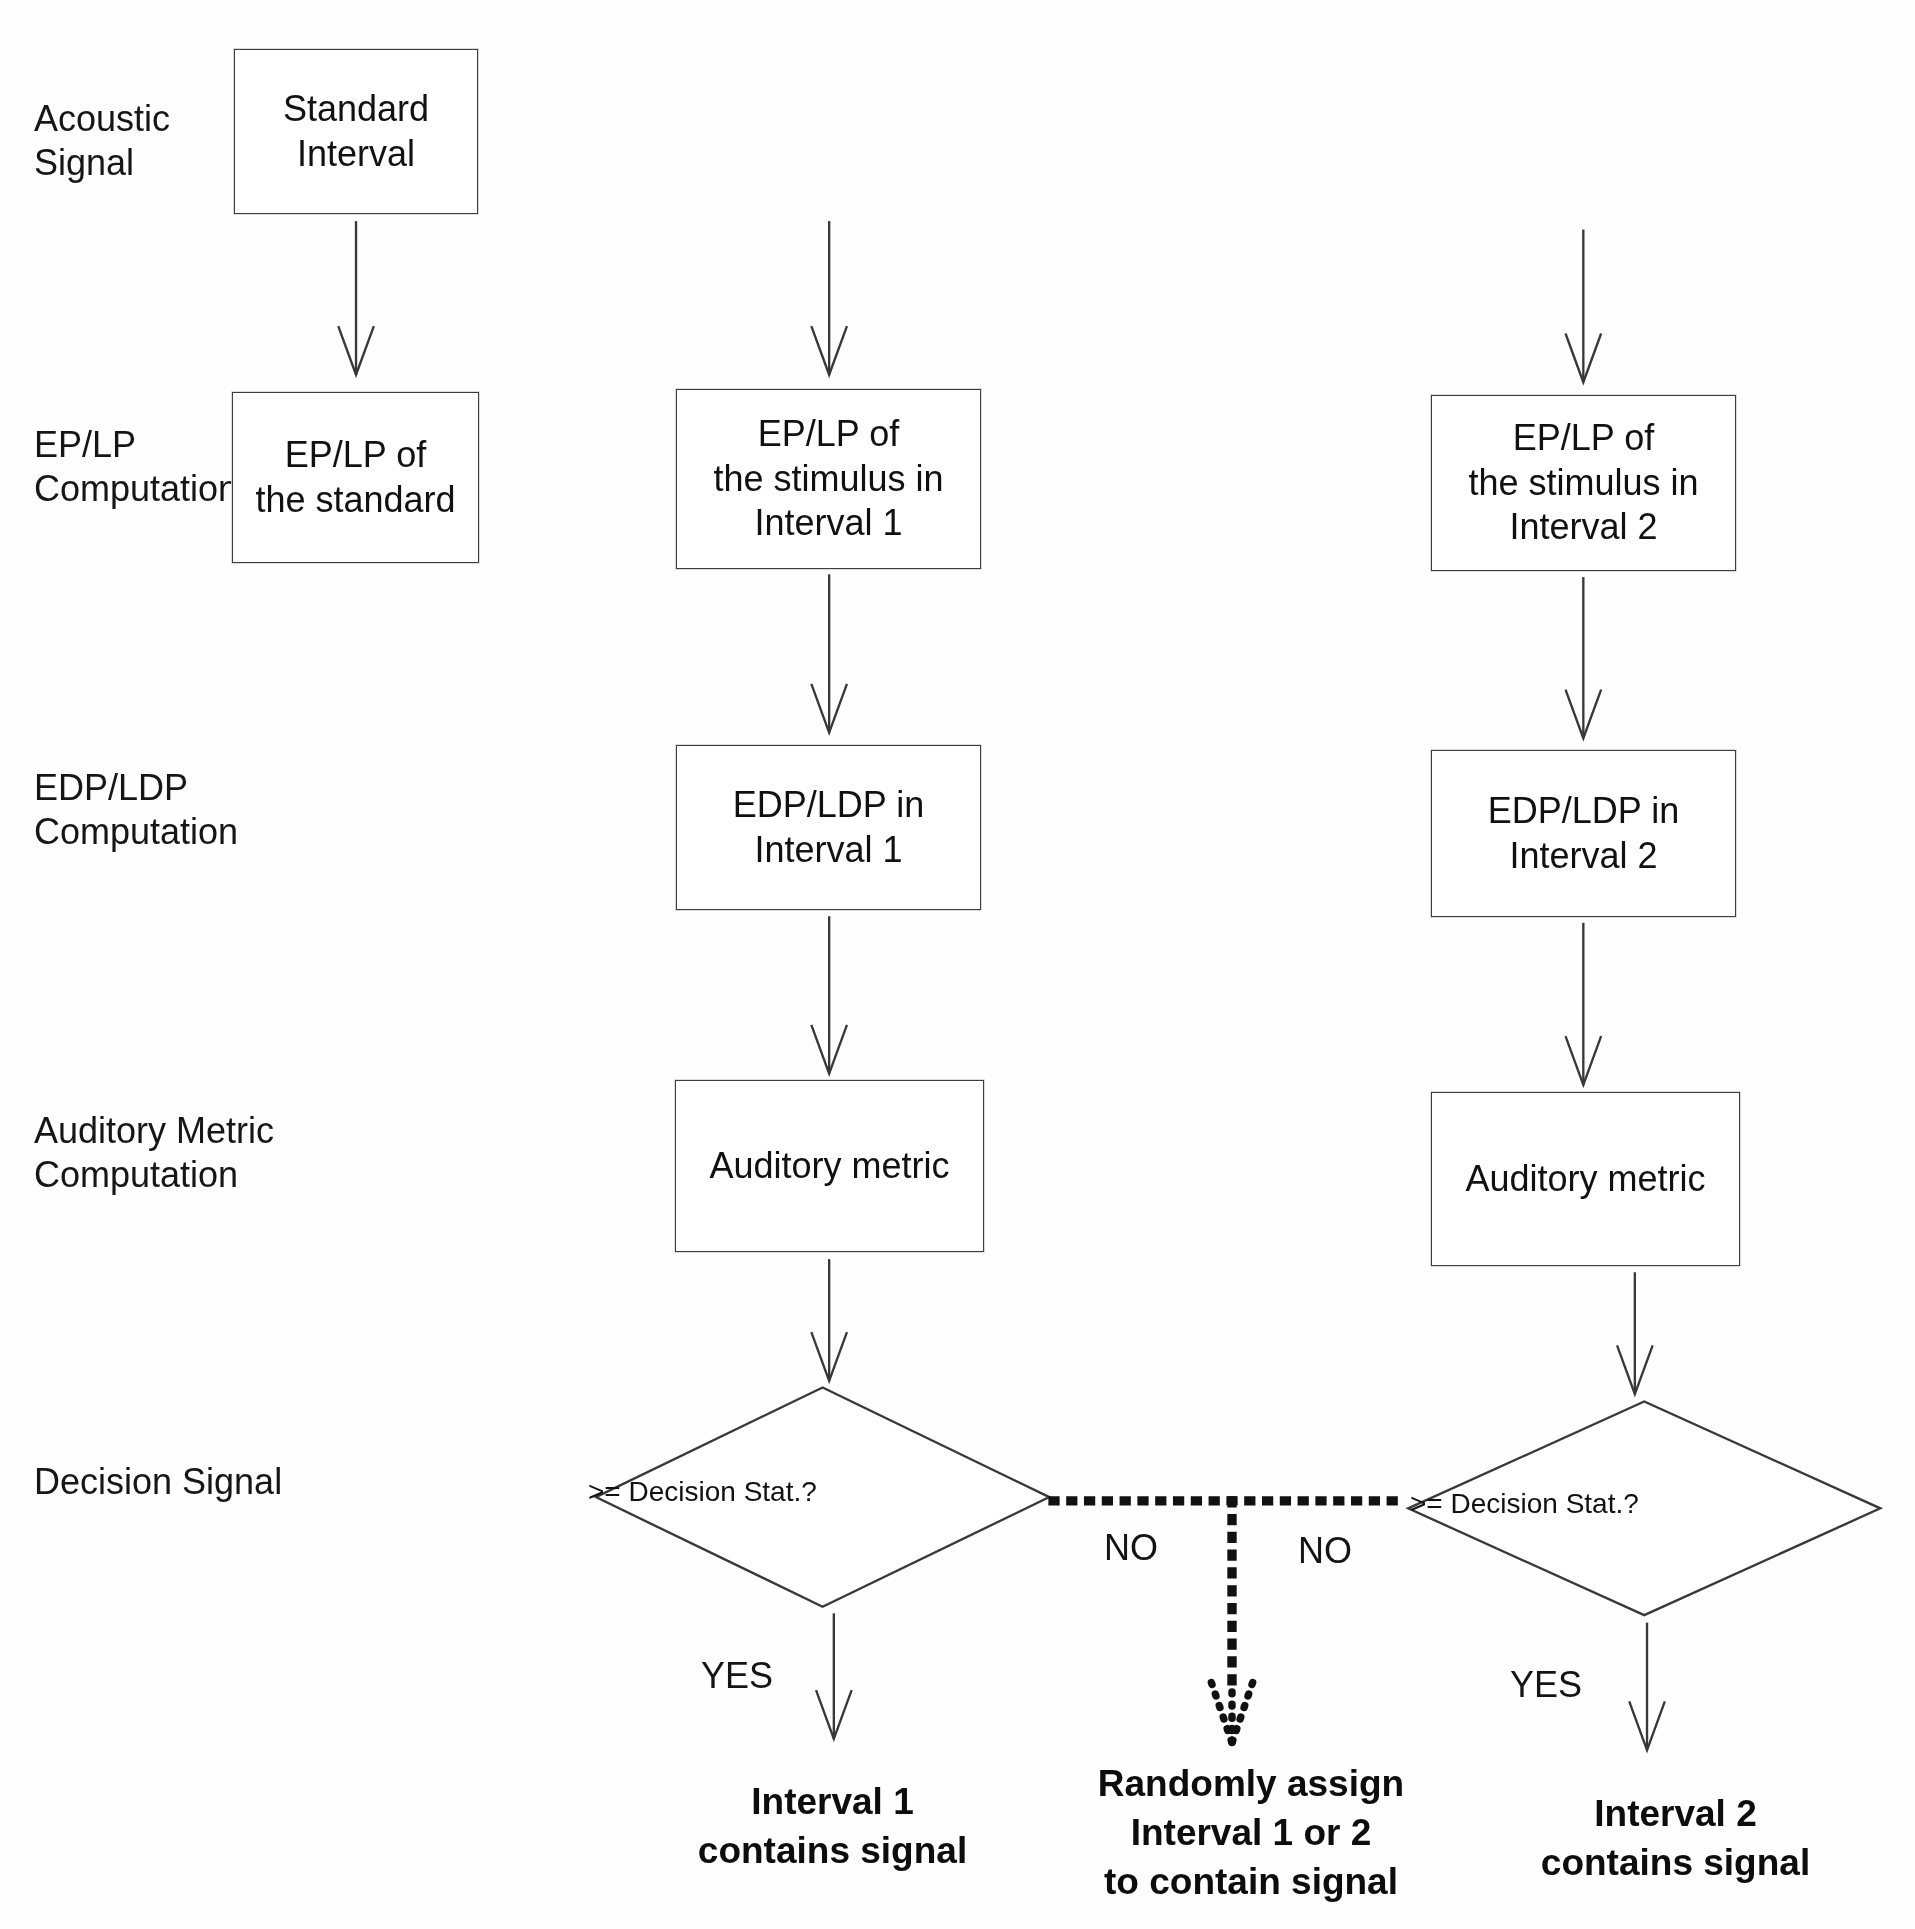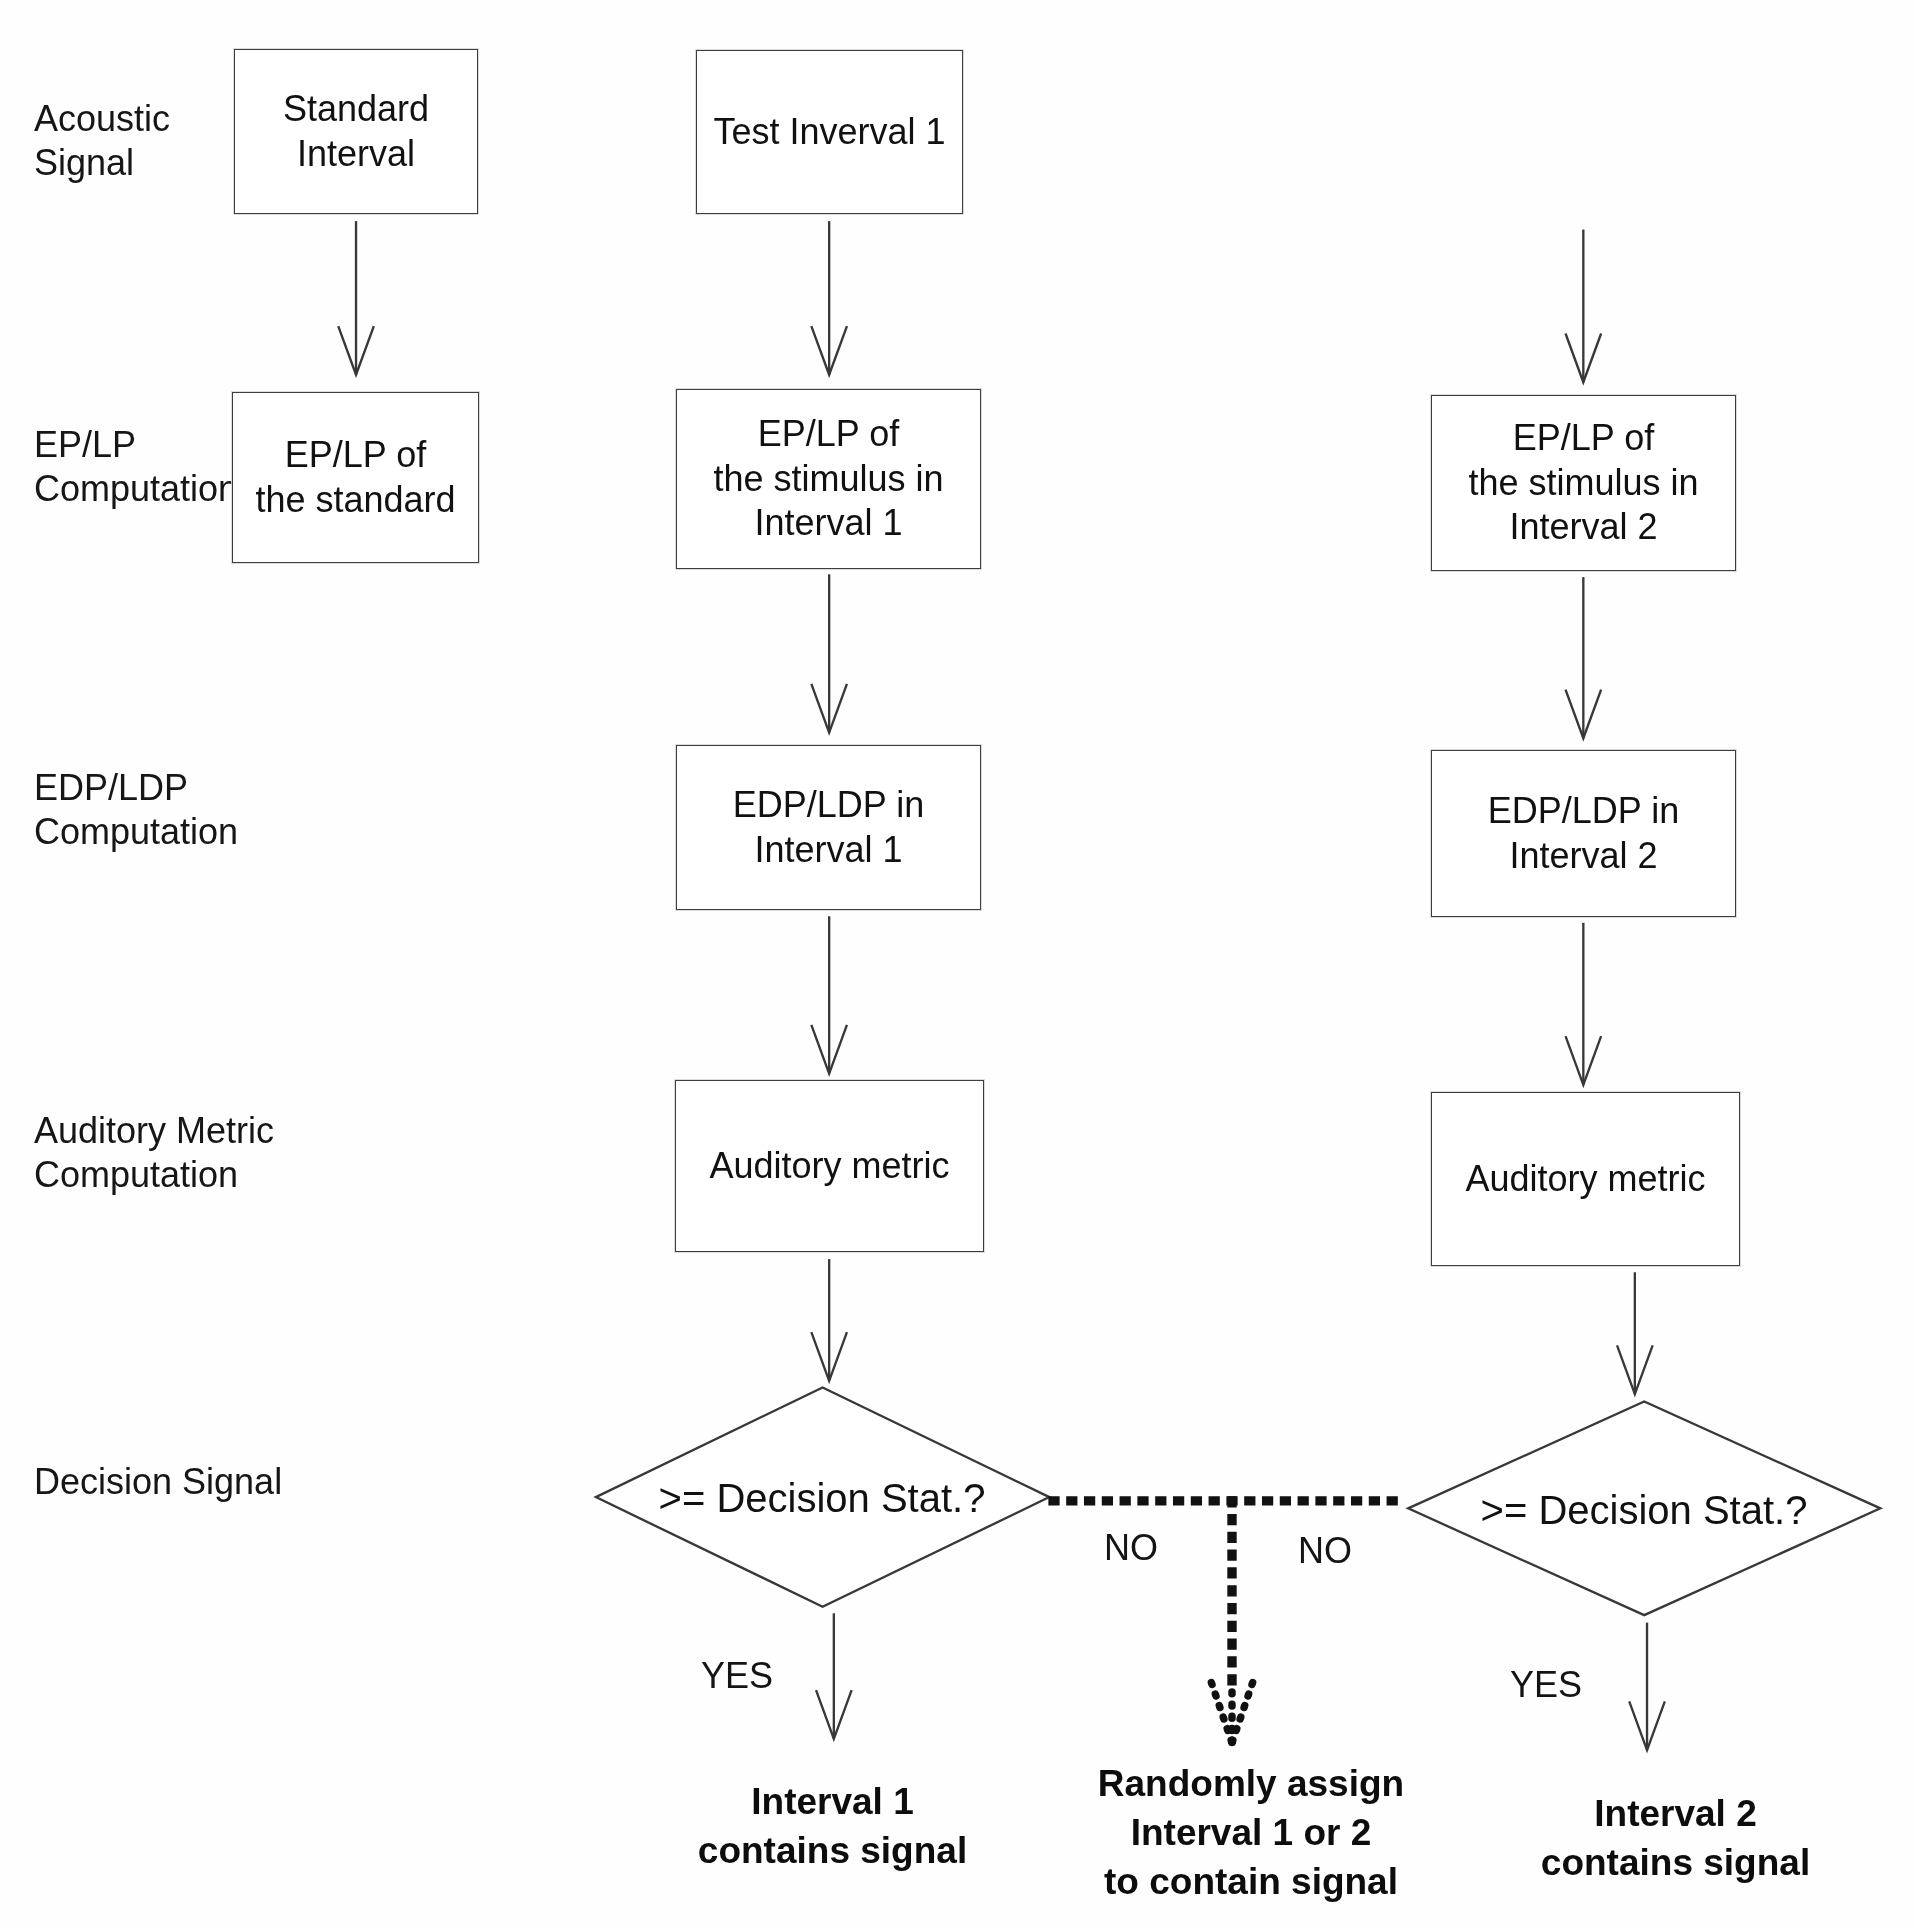--- a/index.html
+++ b/index.html
@@ -31,22 +31,21 @@
     justify-content: center;
     text-align: center;
     font-size: 36px;
     line-height: 1.24;
     white-space: pre-line;
     box-sizing: border-box;
   }
   .diamond-label {
     position: absolute;
     width: 468px;
-    text-align: center;
-    font-size: 40px;
+    font-size: 28px;
     white-space: pre-line;
   }
   .branch-label {
     position: absolute;
     font-size: 36px;
     color: #141414;
   }
   .outcome {
     position: absolute;
     text-align: center;
@@ -132,21 +131,20 @@
   <div class="stage-label" style="top:423px">EP/LP
 Computation</div>
   <div class="stage-label" style="top:766px">EDP/LDP
 Computation</div>
   <div class="stage-label" style="top:1109px">Auditory Metric
 Computation</div>
   <div class="stage-label" style="top:1460px">Decision Signal</div>
 
   <div class="node" style="left:234px;  top:49px; width:244px; height:165px">Standard
 Interval</div>
-  <div class="node" style="left:696px;  top:50px; width:267px; height:164px">Test Inverval 1</div>
 
   <div class="node" style="left:232px;  top:392px; width:247px; height:171px">EP/LP of
 the standard</div>
   <div class="node" style="left:676px;  top:389px; width:305px; height:180px">EP/LP of
 the stimulus in
 Interval 1</div>
   <div class="node" style="left:1431px; top:395px; width:305px; height:176px">EP/LP of
 the stimulus in
 Interval 2</div>
 

